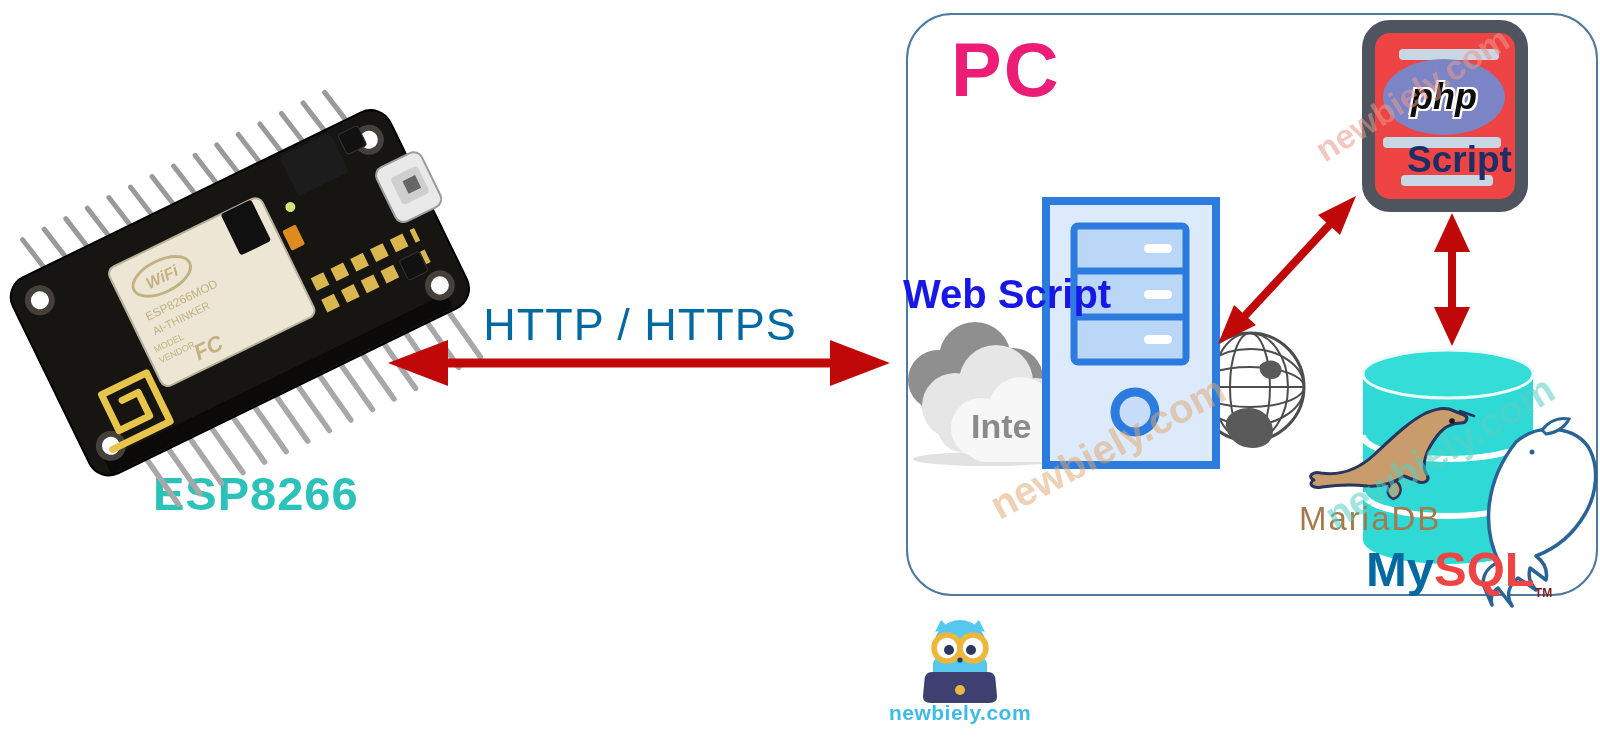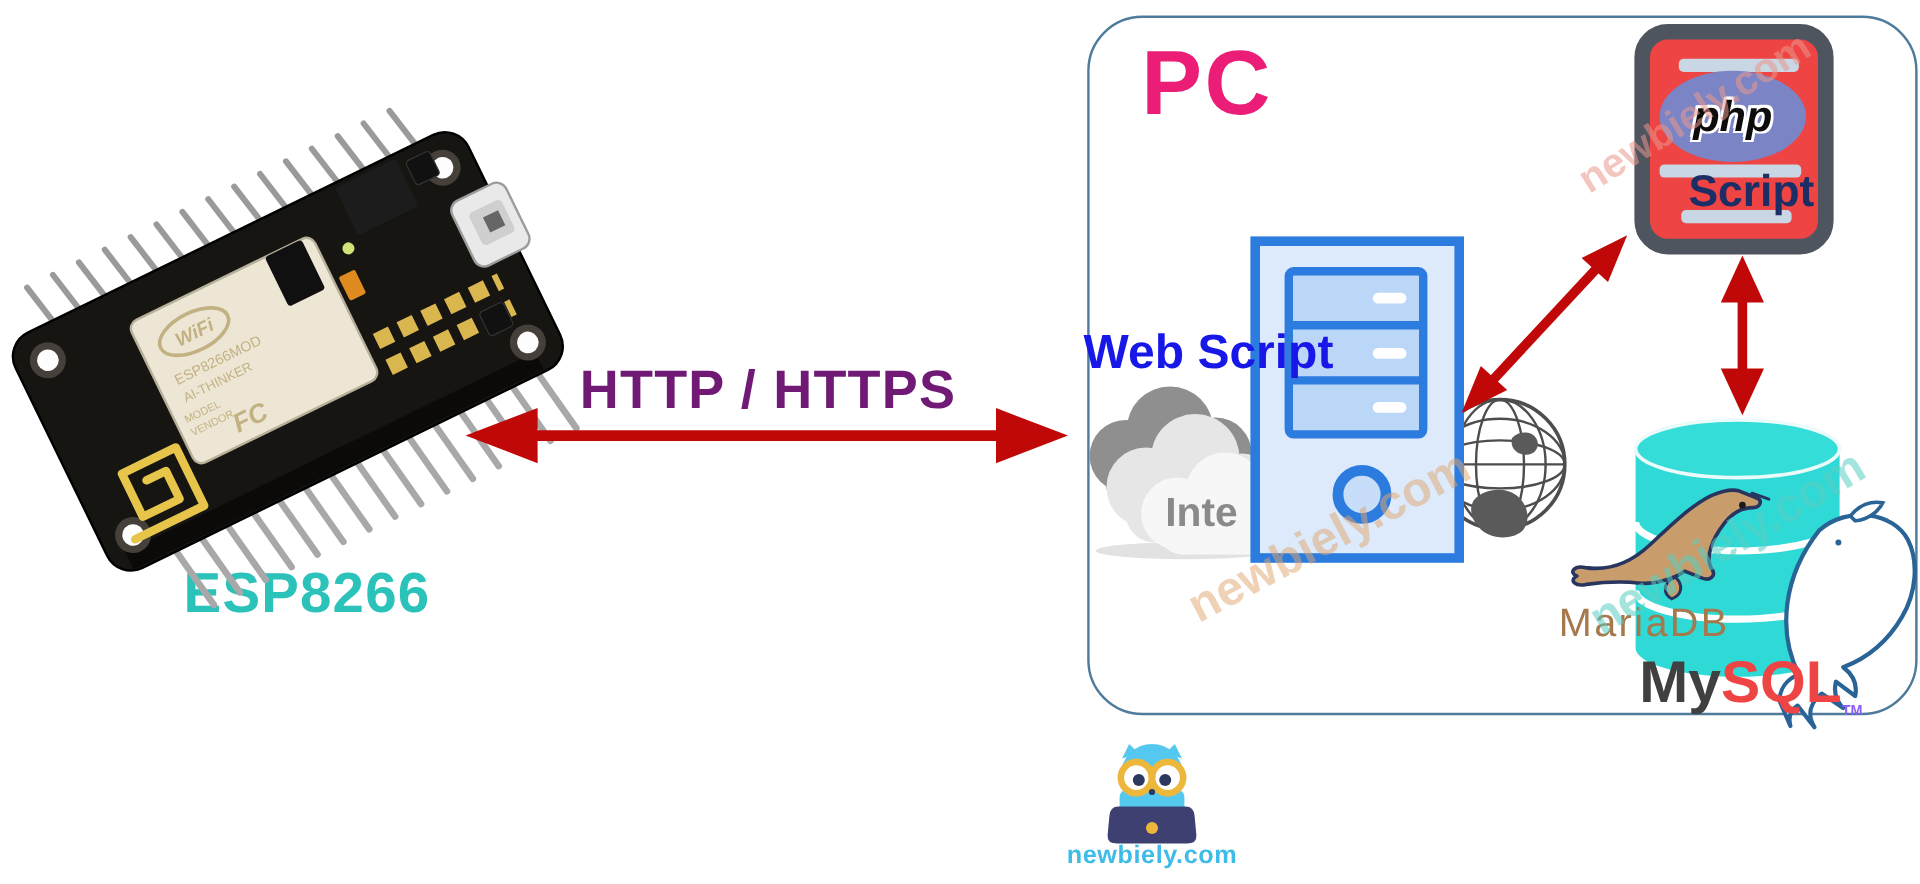--- a/index.html
+++ b/index.html
@@ -2,43 +2,43 @@
 <html><head>
 <meta charset="utf-8">
 <style>
   html,body{margin:0;padding:0;background:#fff;}
   body{font-family:"Liberation Sans", sans-serif;}
   #stage{position:relative;width:1600px;height:737px;background:#ffffff;overflow:hidden;}
   .abs{position:absolute;}
 
   
   #esp-label{left:153px;top:466px;font-size:47px;font-weight:bold;color:#2bc2ba;letter-spacing:1px;}
-  #http-label{left:440px;top:299px;width:400px;text-align:center;font-size:45px;font-weight:bold;color:#701a75;letter-spacing:1px;}
+  #http-label{left:440px;top:299px;width:400px;text-align:center;font-size:45px;font-weight:normal;color:#0369a1;letter-spacing:1px;}
 
   
   #pc-box{left:906px;top:13px;width:688px;height:579px;border:2px solid #4e7a9b;border-radius:46px;background:#fff;}
   #pc-title{left:934px;top:26px;font-size:76px;font-weight:bold;color:#eb1d77;letter-spacing:2px;margin-left:17px;}
 
   
   #webserver-label{left:903px;top:272px;font-size:40px;font-weight:bold;color:#1717e8;z-index:3;}
 
   
   #php-frame{left:1362px;top:20px;width:140px;height:166px;background:#ef4444;border:13px solid #4e555f;border-radius:28px;z-index:2;}
   .php-bar{position:absolute;background:#c9d6e3;border-radius:4px;z-index:1;}
   #php-ellipse{position:absolute;left:8px;top:26px;width:122px;height:76px;background:#7b85c6;border-radius:50%;display:flex;align-items:center;justify-content:center;z-index:2;}
   #php-ellipse span{font-size:36px;font-style:italic;font-weight:bold;color:#0c0c0c;
     text-shadow:-2px -2px 0 #fff,2px -2px 0 #fff,-2px 2px 0 #fff,2px 2px 0 #fff,0 2px 0 #fff,0 -2px 0 #fff;}
   #php-script-label{position:absolute;left:0;top:106px;width:169px;text-align:center;font-size:37px;font-weight:bold;color:#1b2f66;z-index:3;}
 
   
   #mariadb-label{left:1299px;top:500px;font-size:33px;color:#a5794b;letter-spacing:2px;z-index:4;}
   #mysql-label{left:1366px;top:541px;font-size:49px;font-weight:bold;z-index:4;}
-  #mysql-label .my{color:#404040;}
+  #mysql-label .my{color:#0369a1;}
   #mysql-label .sql{color:#ef4444;}
-  #mysql-label sub{font-size:12px;color:#8b5cf6;}
+  #mysql-label sub{font-size:12px;color:#7f1d1d;}
 
   
   .watermark{font-weight:bold;z-index:5;pointer-events:none;white-space:nowrap;}
   #wm-php{left:1302px;top:75px;font-size:34px;color:rgba(233,152,140,0.55);transform:rotate(-32deg);}
   #wm-server{left:978px;top:425px;font-size:40px;color:rgba(224,163,108,0.5);transform:rotate(-28deg);}
   #wm-db{left:1310px;top:430px;font-size:40px;color:rgba(88,205,195,0.55);transform:rotate(-31deg);}
 
   
   #brand-text{left:880px;top:701px;width:160px;text-align:center;font-size:21px;font-weight:bold;color:#3fbbe8;letter-spacing:0.5px;}
 

